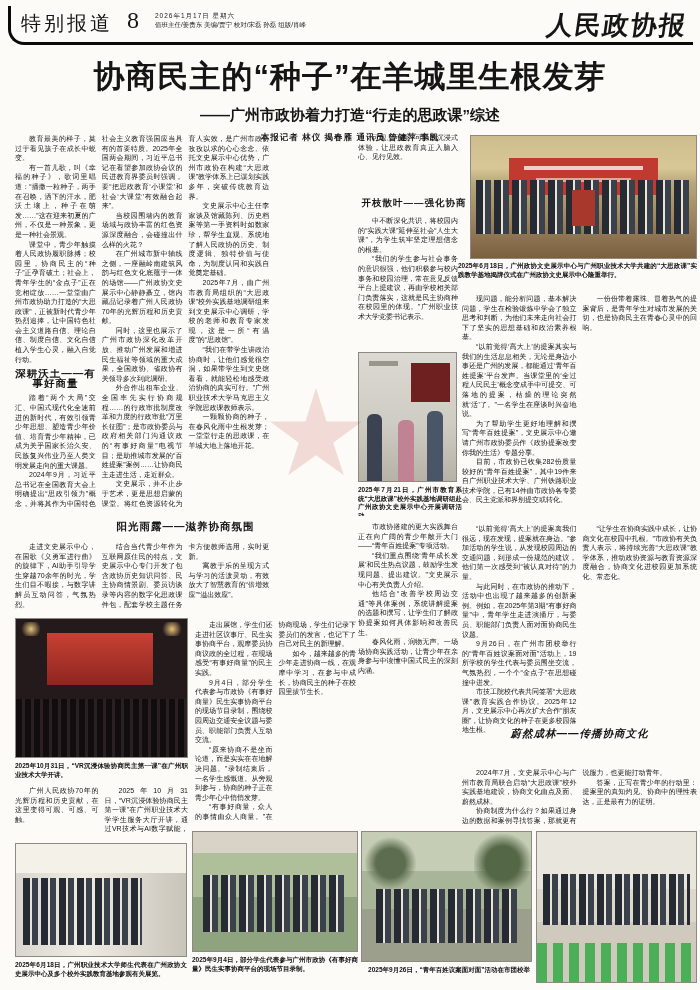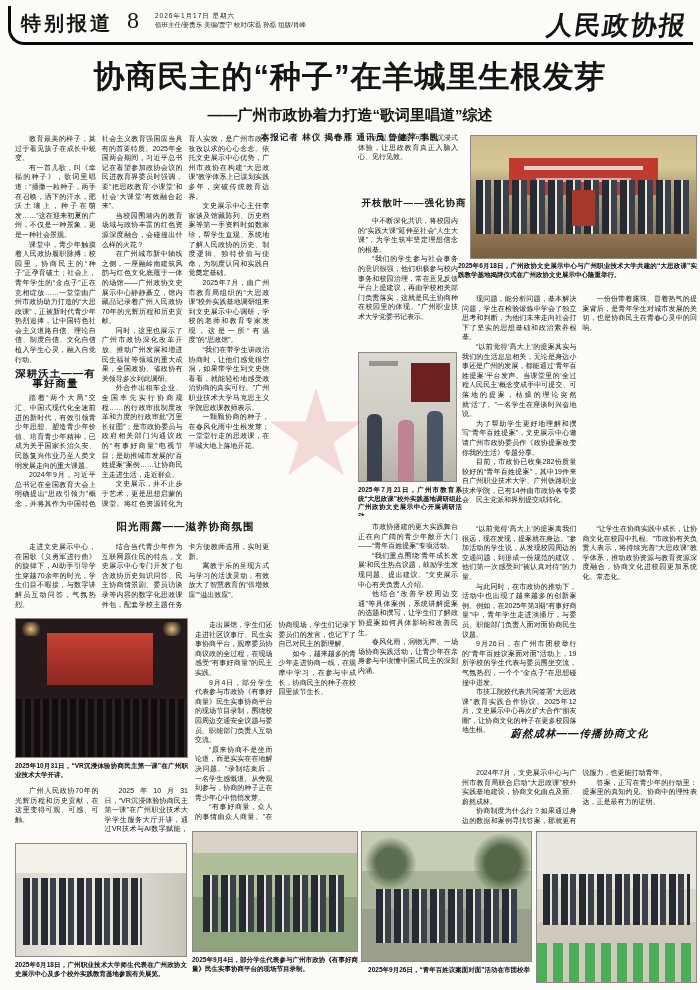--- a/index.html
+++ b/index.html
@@ -2,21 +2,21 @@
 <html><head>
 <meta charset="utf-8">
 <style>
   html,body{margin:0;padding:0;background:#888;}
   .page{position:relative;width:700px;height:990px;background:#fcfbf8;margin:0 auto;overflow:hidden;
         font-family:"Liberation Sans",sans-serif;color:#151515;}
   
   .hdr{position:absolute;left:8px;top:6px;width:682px;height:36px;
        border-left:3px solid #0a0a0a;border-bottom:3px solid #0a0a0a;border-bottom-left-radius:16px;
        display:flex;align-items:flex-start;}
-  .sec-label{font-size:20px;font-weight:700;letter-spacing:3px;padding:4px 0 0 10px;}
+  .sec-label{font-size:20px;font-weight:400;letter-spacing:3px;padding:4px 0 0 10px;}
   .pageno{font-size:24px;font-weight:400;margin:1px 0 0 14px;font-family:"Liberation Serif",serif;}
   .dateblock{margin:5px 0 0 16px;font-size:6.5px;line-height:9px;color:#222;}
   .dateblock .d1{letter-spacing:1px;}
   .masthead{margin-left:auto;font-family:"DejaVu Serif",serif;font-weight:900;font-size:26px;
             transform:skewX(-8deg);padding:2px 6px 0 0;letter-spacing:2px;}
   
   .headline{position:absolute;left:15px;top:54px;width:670px;text-align:center;}
   .headline h1{margin:2px 0 0 0;font-size:31px;font-weight:900;letter-spacing:1px;text-align:center;}
   .headline h2{margin:8px 0 0 0;font-size:15px;font-weight:800;}
   .headline .byline{margin-top:7px;font-size:8.5px;font-weight:700;letter-spacing:1px;color:#222;}
@@ -46,21 +46,21 @@
     <div class="pageno">8</div>
     <div class="dateblock">
       <div class="d1">2026年1月17日  星期六</div>
       <div class="d2">值班主任/姜贵东  美编/贾宁  校对/宋磊 孙磊  组版/肖峰</div>
     </div>
     <div class="masthead">人民政协报</div>
   </div>
 
   <div class="headline">
     <h1>协商民主的“种子”在羊城里生根发芽</h1>
-    <h2>——广州市政协着力打造“歌词里唱道”综述</h2>
+    <h2>——广州市政协着力打造“行走的思政课”综述</h2>
     <div class="byline">本报记者 林仪 揭春雁  通讯员 曾健萍 李凯</div>
   </div>
 
   <div class="star"></div>
 
   <div class="abs tx c4" style="left:15px;top:134px;width:341px;height:382px;">
     <div>
         <p>教育最美的样子，莫过于看见孩子在成长中蜕变。</p>
         <p>有一首儿歌，叫《幸福的种子》，歌词里唱道：“播撒一粒种子，两手在召唤，洒下的汗水，肥沃土壤上，种子在萌发……”这在迎来初夏的广州，不仅是一种景象，更是一种社会景观。</p>
         <p>课堂中，青少年触摸着人民政协履职脉搏；校园里，协商民主的“种子”正孕育破土；社会上，青年学生的“金点子”正在竞相绽放……一堂堂由广州市政协助力打造的“大思政课”，正被新时代青少年热烈追捧，让中国特色社会主义道路自信、理论自信、制度自信、文化自信植入学生心灵，融入自觉行动。</p>

